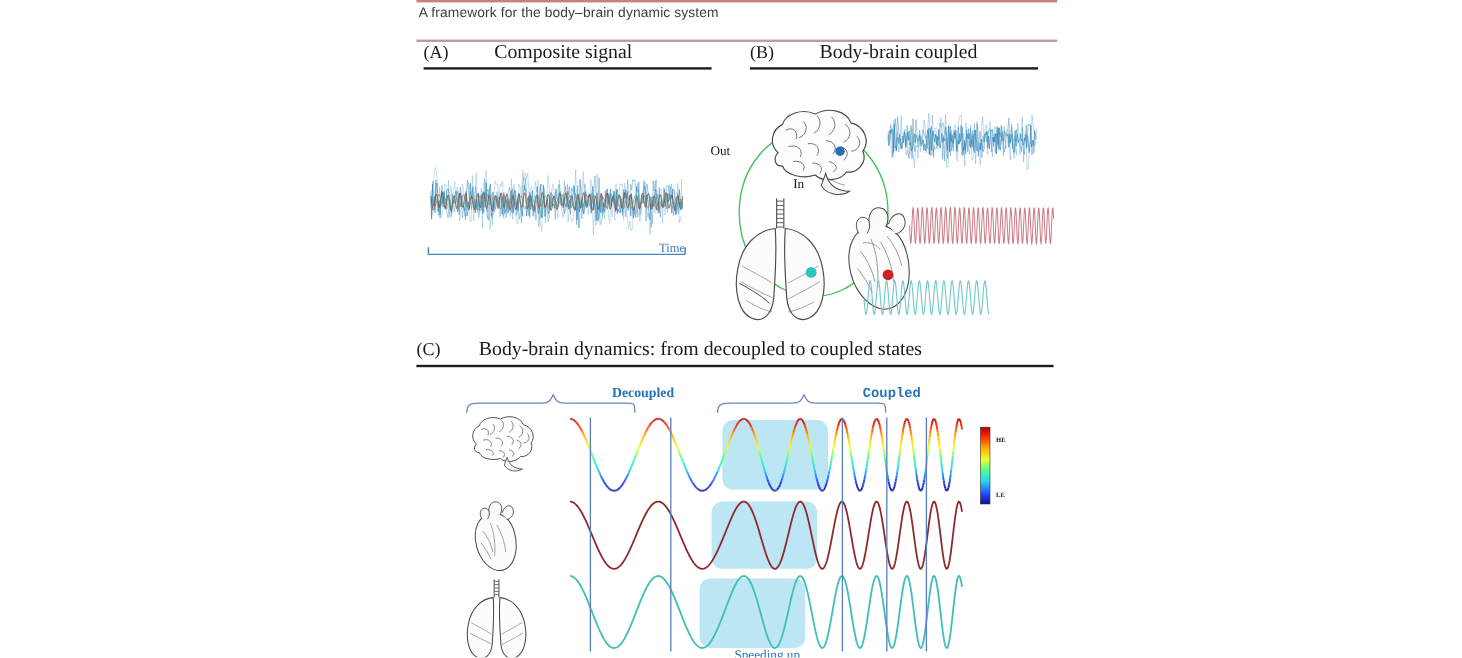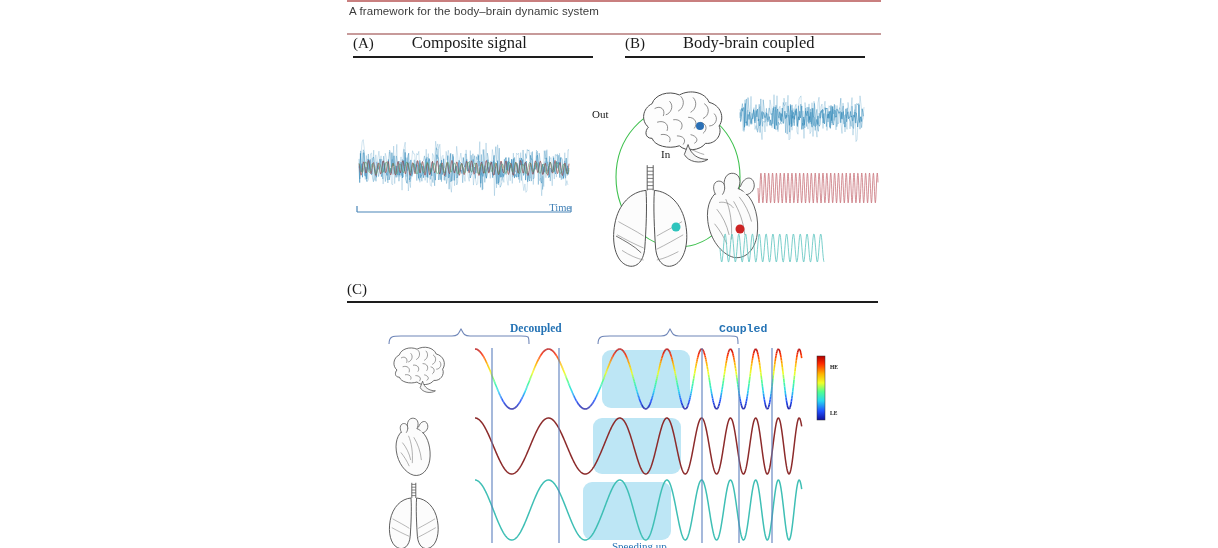--- a/index.html
+++ b/index.html
@@ -98,21 +98,21 @@
     top: 82px;
     width: 300px;
     height: 196px;
   }
   .io-label {
     position: absolute;
     font-family: "Liberation Serif", serif;
     font-size: 11px;
     color: #161616;
   }
-  #label-out { left: 4px; top: 26px; }
+  #label-out { left: 4px; top: 38px; }
   #label-in  { left: 49px; top: 66px; margin-left: 24px; }
 
   
   #panel-c {
     position: absolute;
     left: 347px;
     top: 312px;
     width: 531px;
     height: 236px;
   }
@@ -267,20 +267,21 @@
         </g>
     </svg>
 
     <div class="io-label" id="label-out">Out</div>
     <div class="io-label" id="label-in">In</div>
   </div>
 
   <div class="panel-head" id="head-c">
     <div class="ph-row">
       <span class="ph-letter">(C)</span>
+      <span class="ph-text">Body-brain dynamics: from decoupled to coupled states</span>
     </div>
     <div class="ph-underline"></div>
   </div>
 
   <div id="panel-c">
     <div class="state-label" id="label-decoupled">Decoupled</div>
     <div class="state-label" id="label-coupled">Coupled</div>
     <div class="speeding-label">Speeding up</div>
     <div class="cbar-label" id="cbar-hi">HE</div>
     <div class="cbar-label" id="cbar-lo">LE</div>

